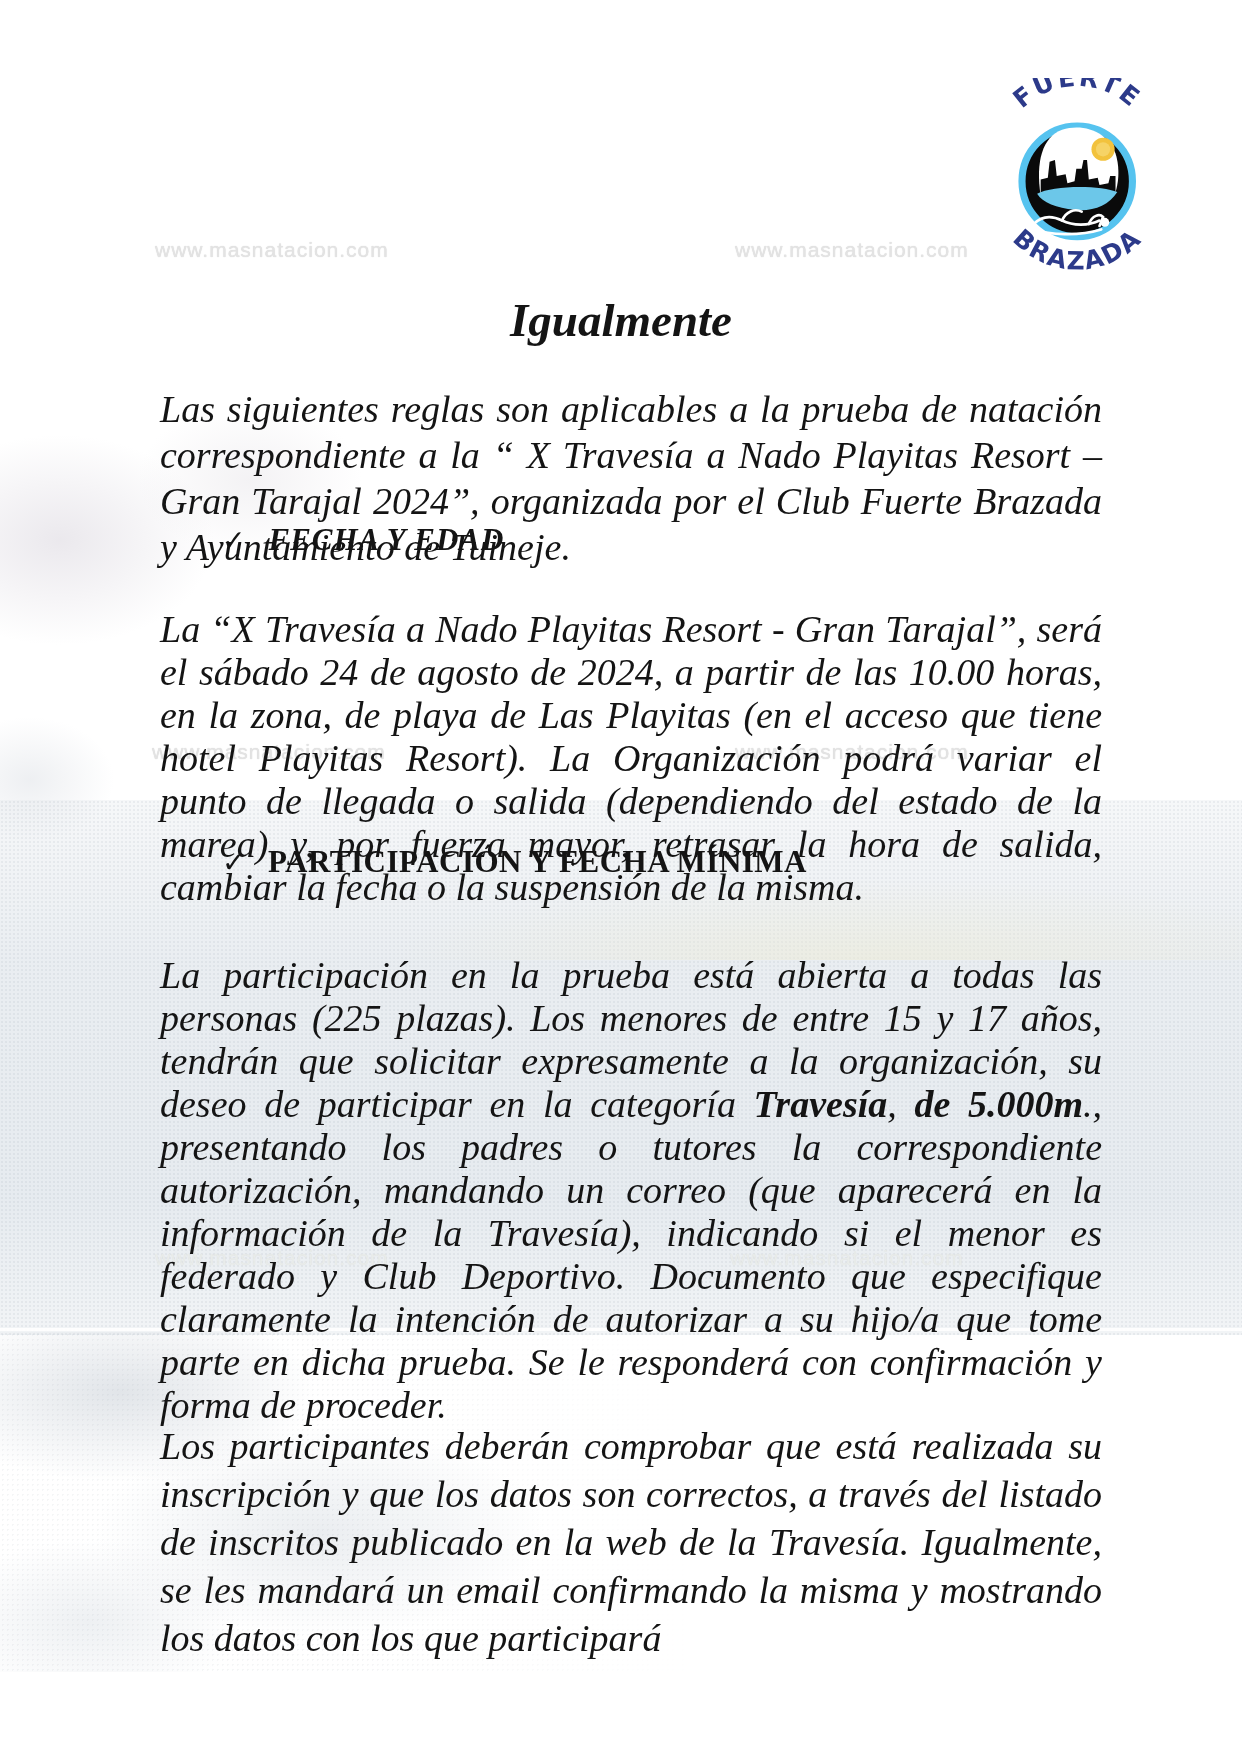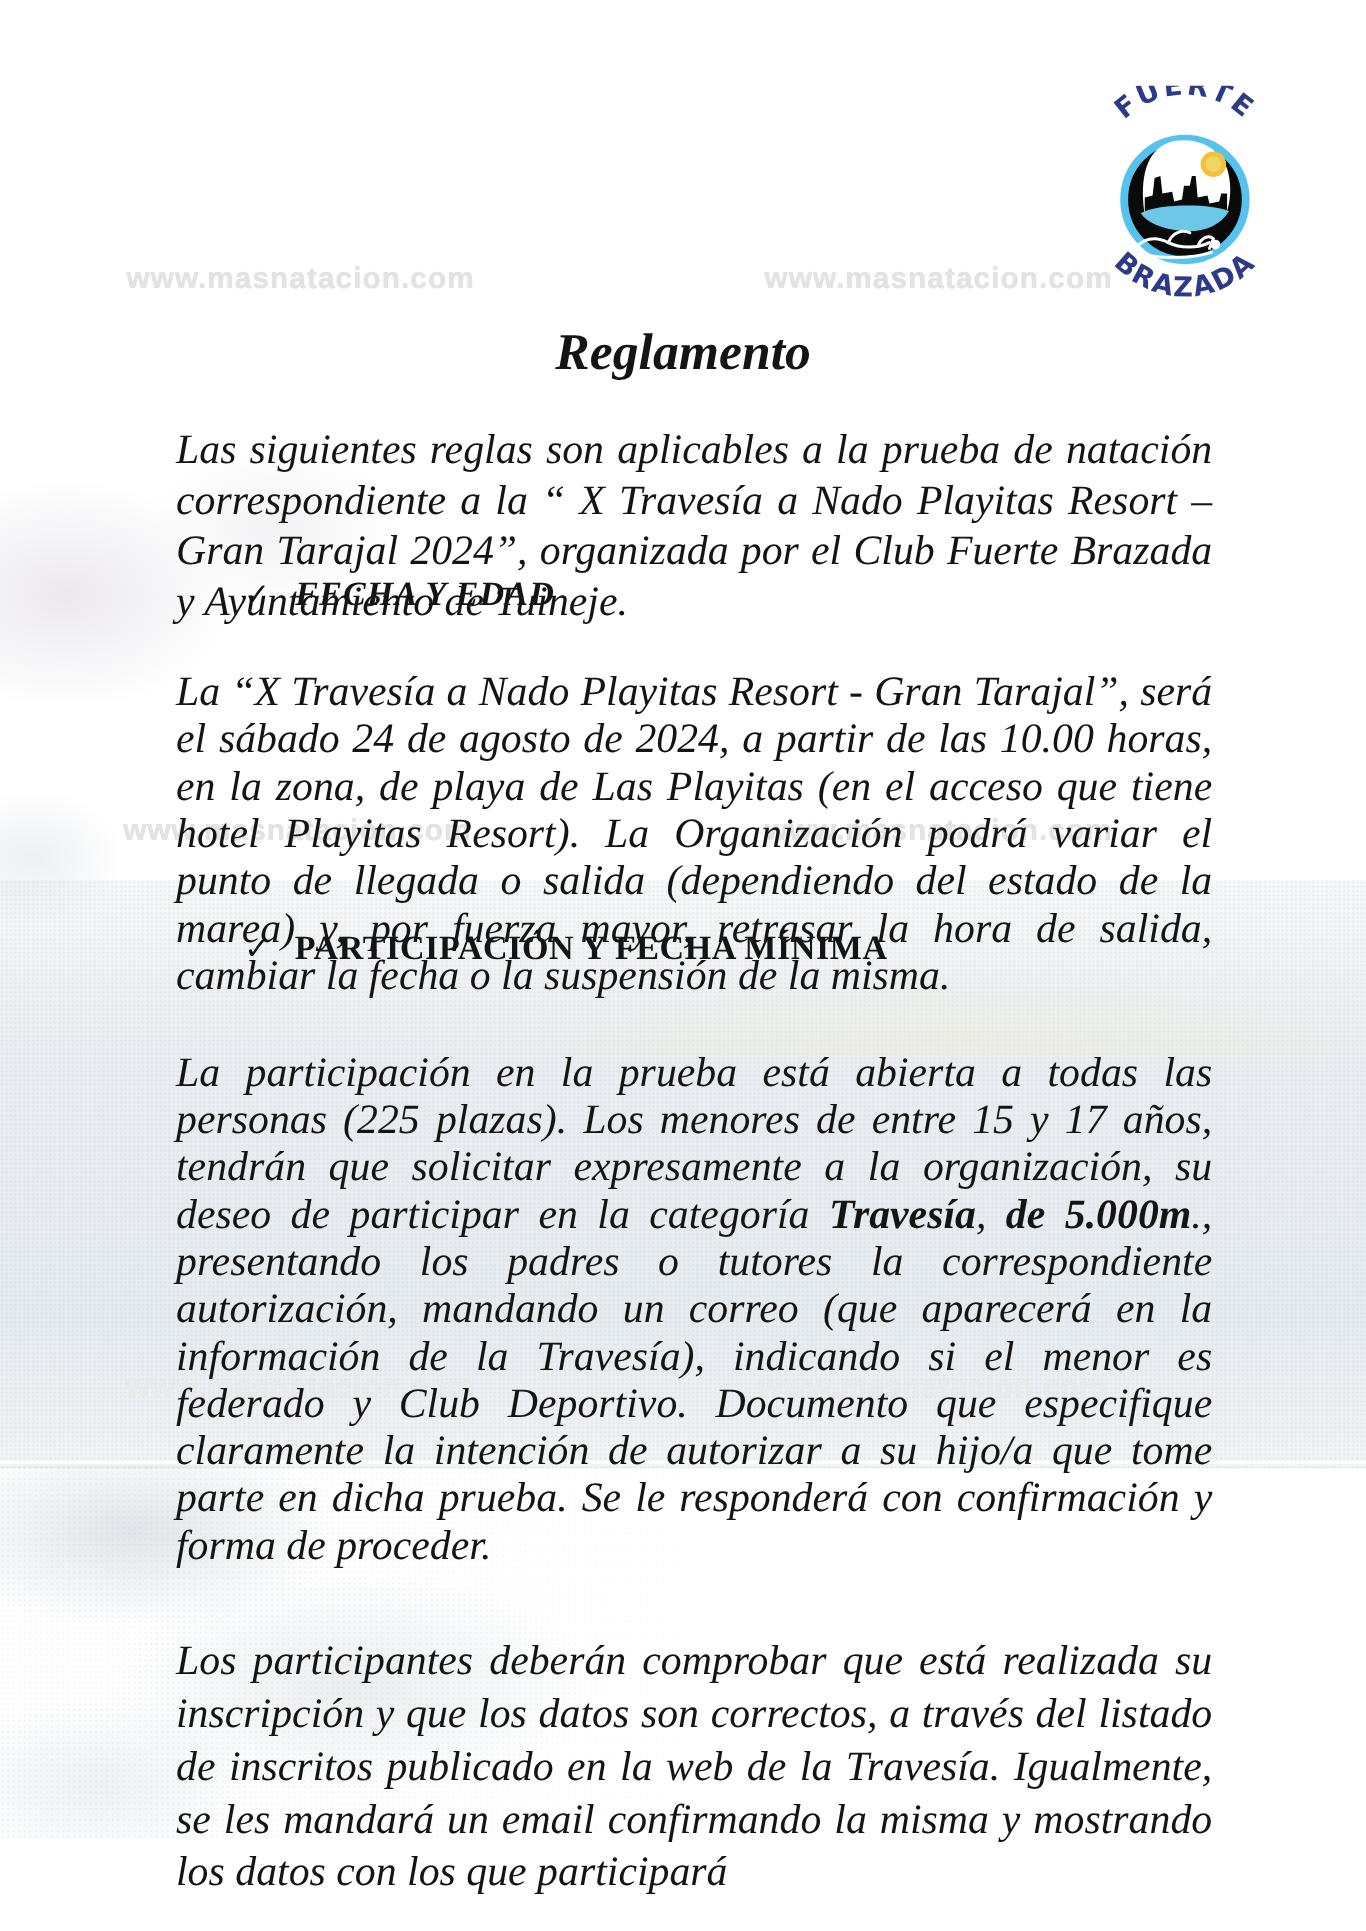--- a/index.html
+++ b/index.html
@@ -52,27 +52,28 @@
     mask-image:linear-gradient(90deg,#000 50%,transparent 100%);
   }
   .bg-edge{
     left:0;top:1328px;width:1242px;height:3px;
     background:rgba(255,255,255,.9);
   }
   
   .wm{
     position:absolute;
     font-family:"Liberation Sans","DejaVu Sans",sans-serif;
-    font-weight:bold;
-    font-size:27px;
+    font-weight:normal;
+    font-size:21px;
     letter-spacing:1px;
     color:#e3e3e3;
     text-shadow:0 0 1px #d2d2d2;
     white-space:nowrap;
     z-index:1;
+    margin-left:40px;
   }
   .wm-tl{left:115px;top:238px;}
   .wm-tr{left:695px;top:238px;}
   .wm-ml{left:112px;top:740px;}
   .wm-mr{left:695px;top:740px;}
   .wm-ll{left:115px;top:1246px;color:#e9ece8;opacity:.75;}
   .wm-lr{left:690px;top:1246px;color:#e9ece8;opacity:.75;}
   
   .logo{position:absolute;left:988px;top:78px;width:182px;height:196px;z-index:2;}
   
@@ -87,21 +88,21 @@
     font-style:italic;
     font-size:38px;line-height:44px;
     text-align:justify;
     z-index:2;
   }
   .para b{font-weight:bold;margin-top:30px;}
   .p-intro{top:348px;line-height:46px;}
   .p-fecha{top:570px;line-height:43px;}
   .p-part1{top:916px;line-height:43px;}
   .p-part2{top:1222px;}
-  .p-part3{top:1448px;line-height:48px;}
+  .p-part3{top:1384px;line-height:48px;}
   .p-part4{top:1556px;line-height:45px;}
   .heading{
     position:absolute;left:222px;width:900px;
     font-weight:bold;font-size:31px;
     z-index:2;
     display:flex;align-items:baseline;
   }
   .heading .check{
     font-family:"DejaVu Sans",sans-serif;
     font-weight:bold;font-size:28px;
@@ -159,21 +160,21 @@
 
       <text font-family="DejaVu Sans, sans-serif" font-size="28" font-weight="bold" fill="#2c3a8a" letter-spacing="3">
         <textPath href="#arcTop" startOffset="50%" text-anchor="middle">FUERTE</textPath>
       </text>
       <text font-family="DejaVu Sans, sans-serif" font-size="28" font-weight="bold" fill="#2c3a8a" letter-spacing="2">
         <textPath href="#arcBot" startOffset="50%" text-anchor="middle">BRAZADA</textPath>
       </text>
     </svg>
   </div>
 
-  <h1 class="doc-title">Reglamento</h1>
+  <h1 class="doc-title">Igualmente</h1>
 
   <p class="para p-intro"><span>Las siguientes reglas son aplicables a la prueba de natación correspondiente a la “ X Travesía a Nado Playitas Resort – Gran Tarajal 2024”, organizada por el Club Fuerte Brazada y Ayuntamiento de Tuineje.</span></p>
 
   <div class="heading h-fecha">
     <span class="check">✓</span>
     <span>FECHA Y EDAD</span>
   </div>
   <p class="para p-fecha"><span>La “X Travesía a Nado Playitas Resort - Gran Tarajal”, será el sábado 24 de agosto de 2024, a partir de las 10.00 horas, en la zona, de playa de Las Playitas (en el acceso que tiene hotel Playitas Resort). La Organización podrá variar el punto de llegada o salida (dependiendo del estado de la marea) y, por fuerza mayor, retrasar la hora de salida, cambiar la fecha o la suspensión de la misma.</span></p>
 
   <div class="heading h-part">

